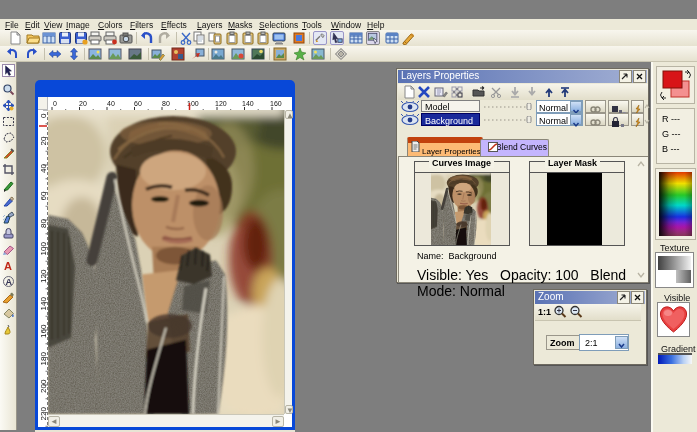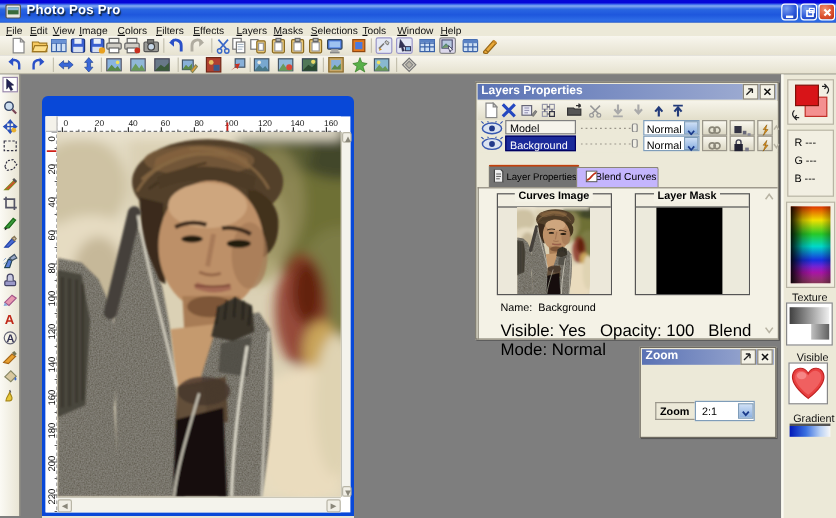--- a/index.html
+++ b/index.html
@@ -40,52 +40,28 @@
 #hruler{position:absolute;left:10px;top:0;width:236px;height:13px;background:#fff}
 #vruler{position:absolute;left:0;top:0px;width:10px;height:330px;background:#fff}
 #rulcorner{position:absolute;left:0;top:0;width:10px;height:13px;background:#f4f2ea;border-right:1px solid #bbb;border-bottom:1px solid #bbb}
 #photo{position:absolute;left:10px;top:13px;width:236px;height:304px;background:#ddd2b4}
 
 #vsb{position:absolute;left:246px;top:13px;width:8px;height:304px;background:#f4f3ec;border-left:1px solid #cac7b8}
 #hsb{position:absolute;left:10px;top:317px;width:236px;height:13px;background:#f4f3ec;border-top:1px solid #cac7b8}
 .sbtn{position:absolute;background:#f1efe6;border:1px solid #b8b5a6;border-radius:2px;color:#8a877a;font-size:8px;line-height:9px;text-align:center}
 
 .panel{position:absolute;background:#ece9d8;border:1px solid #6e6a60;box-shadow:1px 1px 0 #555}
-.ptitle{position:absolute;left:1px;top:1px;right:1px;height:13px;background:linear-gradient(90deg,#5a72b4,#a3b0d4);color:#fff;font-weight:bold;font-size:10px;padding-left:3px;line-height:12px}
+.ptitle{position:absolute;left:1px;top:1px;right:1px;height:13px;background:linear-gradient(90deg,#5a72b4,#a3b0d4);color:#fff;font-weight:normal;font-size:10px;padding-left:3px;line-height:12px}
 .pbtn{position:absolute;top:0px;width:13px;height:13px;background:#f4f2e6;border:1px solid #8a8678;color:#111;font-size:9px;font-weight:bold;text-align:center;line-height:11px}
 #layerspanel{left:396px;top:68px;width:253px;height:215px}
 #zoompanel{left:533px;top:289px;width:114px;height:76px}
 </style></head>
 <body>
 <div id="app">
 
- <div id="titlebar">
-  <svg class="appico" viewBox="0 0 15 14">
-        <rect x="1" y="2" width="12" height="11" rx="1" fill="#e8e6e0" stroke="#555"></rect>
-        <rect x="2.5" y="4" width="9" height="6" fill="#3a6a3a"></rect>
-        <rect x="2.5" y="4" width="9" height="2.5" fill="#88b8d8"></rect>
-      </svg>
-  <span class="ttext">Photo Pos Pro</span>
-  <div class="wbtn min" style="left:651px">
-        <svg width="14" height="14">
-          <rect x="3" y="9" width="6" height="2" fill="#fff"></rect>
-        </svg>
-      </div>
-  <div class="wbtn max" style="left:667px">
-        <svg width="14" height="14">
-          <rect x="4.5" y="5" width="5" height="4.5" fill="none" stroke="#fff" stroke-width="1.4"></rect>
-          <rect x="6.5" y="3" width="4" height="3.5" fill="none" stroke="#fff" stroke-width="1"></rect>
-        </svg>
-      </div>
-  <div class="wbtn close" style="left:682px">
-        <svg width="14" height="14">
-          <path d="M4 4 L9 9 M9 4 L4 9" stroke="#fff" stroke-width="1.8"></path>
-        </svg>
-      </div>
- </div>
 
  <div id="menubar">
   <span style="left:5px"><u>F</u>ile</span>
       <span style="left:25px"><u>E</u>dit</span>
       <span style="left:44px"><u>V</u>iew</span>
   <span style="left:66px"><u>I</u>mage</span>
       <span style="left:98px"><u>C</u>olors</span>
       <span style="left:130px"><u>F</u>ilters</span>
   <span style="left:161px"><u>E</u>ffects</span>
       <span style="left:197px"><u>L</u>ayers</span>
@@ -619,21 +595,21 @@
           </svg></div>
    <div style="position:absolute;left:233px;top:13px;width:13px;height:13px;background:linear-gradient(180deg,#faf8f0,#dcd8c4);border:1px solid #9a968a"><svg width="11" height="11">
             <path d="M7 1L4 5h2L4 10l4-5H6z" fill="#e89820" stroke="#885500" stroke-width=".5"></path>
           </svg></div>
    <svg style="position:absolute;left:246px;top:16px;width:6px;height:11px">
           <path d="M1 4l2 3 2-3" stroke="#b8b4a4" stroke-width="1.2" fill="none"></path>
         </svg>
   </div>
 
   <div style="position:absolute;left:1px;top:58px;width:250px;height:29px;background:#ece9d8">
-   <div style="position:absolute;left:9px;top:10px;width:76px;height:19px;background:#737373;border:1px solid #8a8678;border-bottom:none;border-top:2px solid #c2410c;border-radius:2px 2px 0 0;font-size:8px;white-space:nowrap;padding:4px 0 0 14px">Layer Properties</div>
+   <div style="position:absolute;left:9px;top:10px;width:76px;height:19px;background:#fdba74;border:1px solid #8a8678;border-bottom:none;border-top:6px solid #c2410c;border-radius:2px 2px 0 0;font-size:8px;white-space:nowrap;padding:4px 0 0 14px">Layer Properties</div>
    <svg style="position:absolute;left:13px;top:14px;width:9px;height:11px" viewBox="0 0 9 11">
           <path d="M1 0h5l2 2v9H1z" fill="#eee" stroke="#444"></path>
           <path d="M2.5 4h4M2.5 6h4M2.5 8h3" stroke="#555" stroke-width=".8"></path>
         </svg>
    <div style="position:absolute;left:82px;top:12px;width:69px;height:17px;background:#c4b5fd;border:1px solid #8a8678;border-bottom:none;border-radius:2px 2px 0 0;font-size:8.5px;white-space:nowrap;padding:2px 0 0 15px">Blend Curves</div>
    <svg style="position:absolute;left:90px;top:15px;width:10px;height:10px" viewBox="0 0 10 10">
           <rect x="0.5" y="0.5" width="9" height="9" fill="#fff" stroke="#555"></rect>
           <path d="M1 8c3 0 5-6 8-6" stroke="#c03018" stroke-width="1.4" fill="none"></path>
         </svg>
   </div>
@@ -661,20 +637,33 @@
  </div>
 
  <div class="panel" id="zoompanel">
   <div class="ptitle">Zoom</div>
   <div class="pbtn" style="right:16px;top:1px"><svg width="11" height="11">
           <path d="M2 8L7 3M7 3v3.5M7 3H3.5" stroke="#222" stroke-width="1.1" fill="none"></path>
         </svg></div>
   <div class="pbtn" style="right:2px;top:1px"><svg width="11" height="11">
           <path d="M3 3l5 5M8 3l-5 5" stroke="#111" stroke-width="1.3"></path>
         </svg></div>
+  <div style="position:absolute;left:1px;top:14px;width:106px;height:17px;background:linear-gradient(180deg,#f6f4ea,#e2deca);border-bottom:1px solid #c8c4b0">
+    <span style="position:absolute;left:3px;top:3px;font-size:9px;font-weight:bold">1:1</span>
+    <svg style="position:absolute;left:18px;top:1px;width:14px;height:14px">
+          <circle cx="6" cy="5.5" r="4" fill="#dce8f4" stroke="#333" stroke-width="1.3"></circle>
+          <path d="M4 5.5h4M6 3.5v4" stroke="#334" stroke-width="1"></path>
+          <path d="M9 8.5l3.5 3.5" stroke="#5a3a1a" stroke-width="2"></path>
+        </svg>
+    <svg style="position:absolute;left:34px;top:1px;width:14px;height:14px">
+          <circle cx="6" cy="5.5" r="4" fill="#dce8f4" stroke="#333" stroke-width="1.3"></circle>
+          <path d="M4 5.5h4" stroke="#334" stroke-width="1"></path>
+          <path d="M9 8.5l3.5 3.5" stroke="#5a3a1a" stroke-width="2"></path>
+        </svg>
+  </div>
   <div style="position:absolute;left:12px;top:45px;width:33px;height:15px;background:#ece9d8;border:1px solid #9a968a;border-right:none;font-size:9px;font-weight:bold;padding:2px 0 0 3px">Zoom</div>
   <div style="position:absolute;left:45px;top:44px;width:50px;height:17px;background:#fff;border:1px solid #7f9db9;font-size:9px;padding:3px 0 0 5px">2:1</div>
   <div style="position:absolute;left:81px;top:46px;width:13px;height:13px;background:linear-gradient(180deg,#cfe0f6,#8cb0e0);border:1px solid #7f9db9"><svg width="11" height="11">
           <path d="M3 4l2.5 3L8 4" stroke="#1a3a8a" stroke-width="1.5" fill="none"></path>
         </svg></div>
  </div>
 
  <div id="rpanel">
   <div class="rbox" style="left:3px;top:4px;width:39px;height:38px;background:#f2efe2">
    <svg width="37" height="36">

